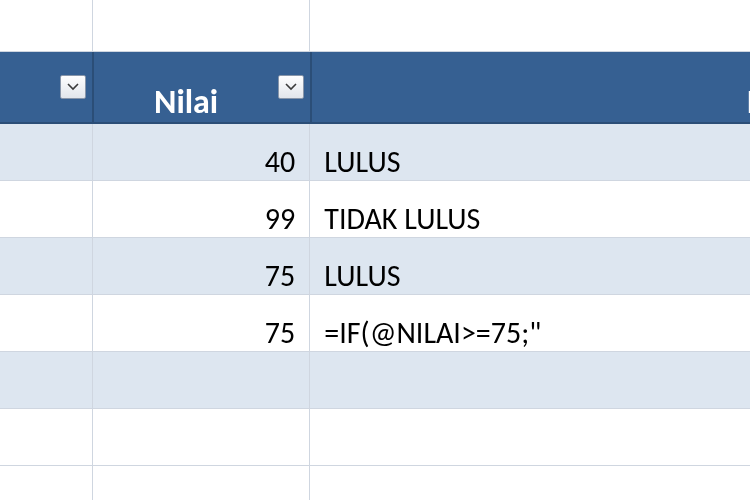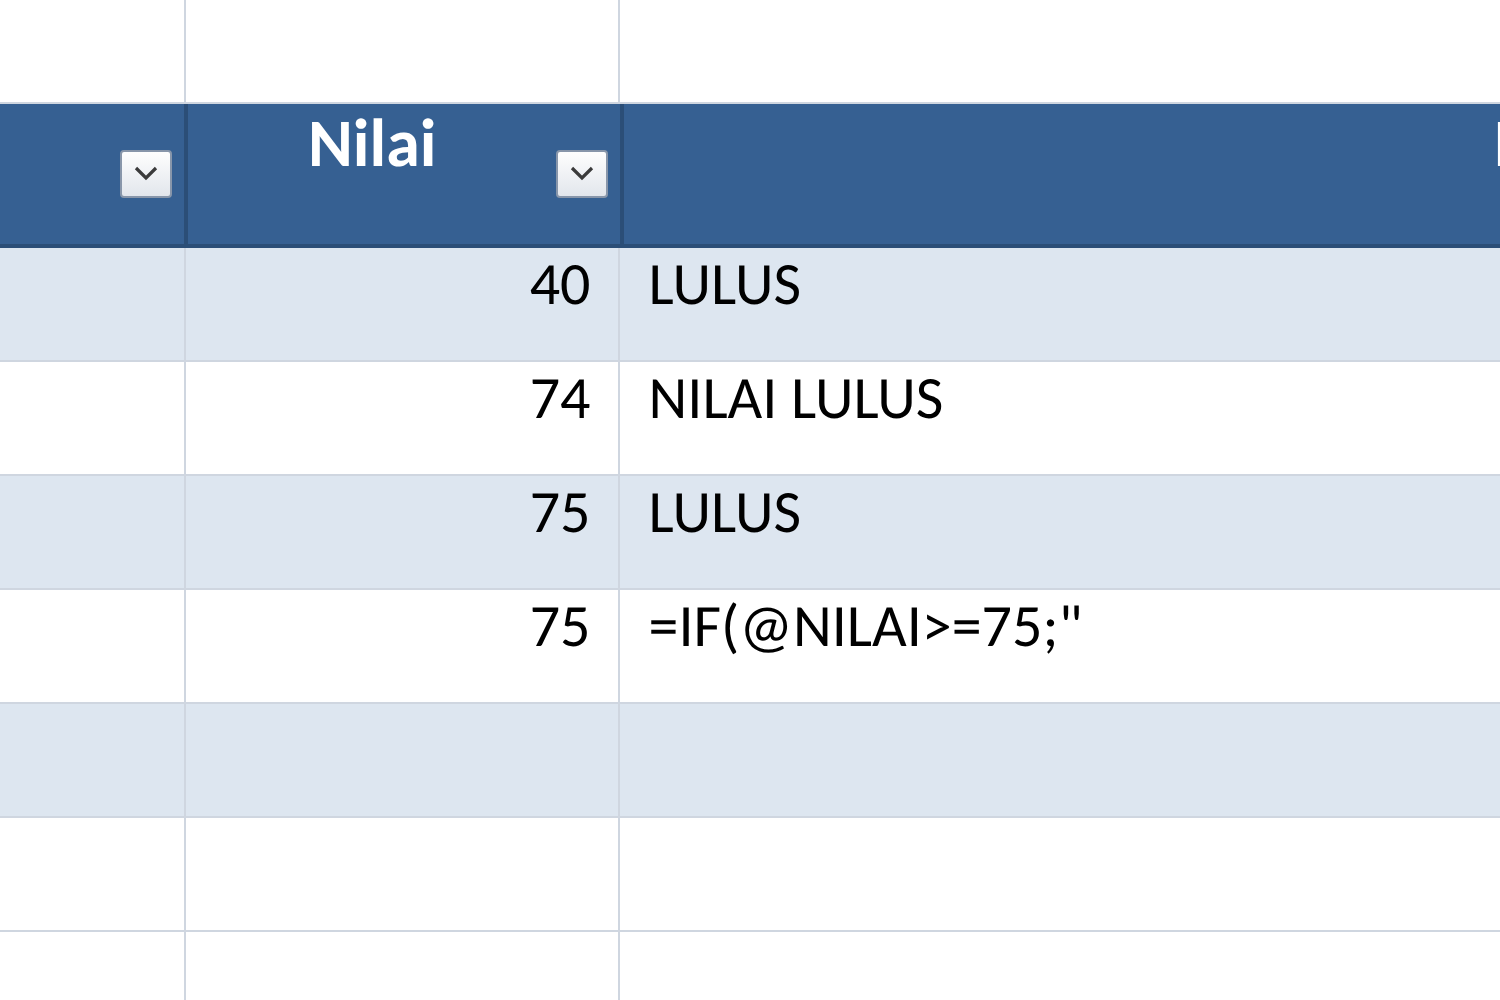--- a/index.html
+++ b/index.html
@@ -21,21 +21,21 @@
   .row {
     display: flex;
     height: 57px;
   }
   .row.toprow { height: 52px; }
   .row.header { height: 72px; }
   .cell {
     border-right: 1.5px solid #cfd6e0;
     border-bottom: 1.5px solid #cfd6e0;
     display: flex;
-    align-items: flex-start;
+    align-items: flex-end;
     padding: 0 14px;
     font-size: 30px;
     color: #000;
     background: #fff;
     position: relative;
     overflow: hidden;
     white-space: nowrap;
   }
   .toprow .cell {
     border-right: 1.5px solid #cfd6e0;
@@ -121,24 +121,24 @@
         <span>40</span>
       </div>
     <div class="cell col-c">
         <span>LULUS</span>
       </div>
   </div>
 
   <div class="row striped-odd">
     <div class="cell col-a"></div>
     <div class="cell col-b num">
-        <span>74</span>
+        <span>99</span>
       </div>
     <div class="cell col-c">
-        <span>NILAI LULUS</span>
+        <span>TIDAK LULUS</span>
       </div>
   </div>
 
   <div class="row striped-even">
     <div class="cell col-a"></div>
     <div class="cell col-b num">
         <span>75</span>
       </div>
     <div class="cell col-c">
         <span>LULUS</span>

